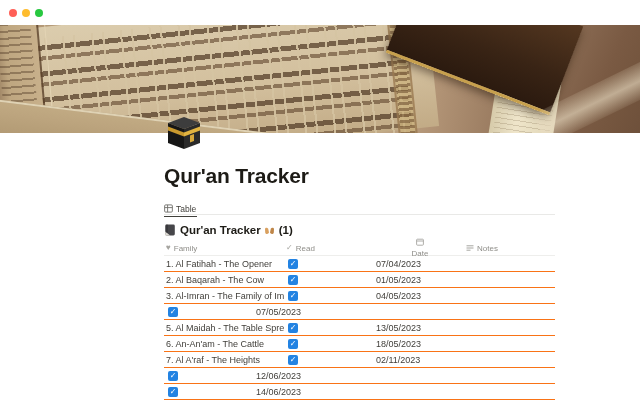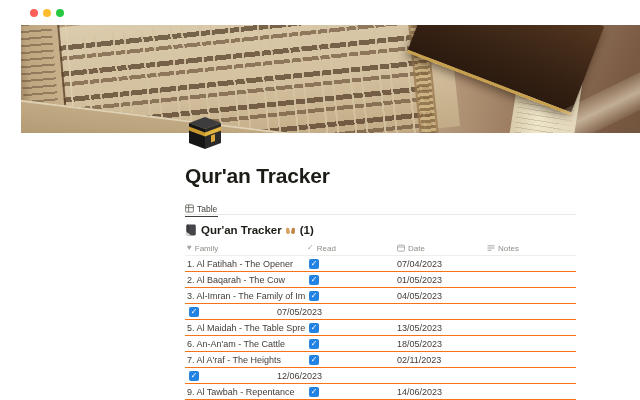--- a/index.html
+++ b/index.html
@@ -1,17 +1,17 @@
 <!DOCTYPE html>
 <html style="--accent: #2383e2;"><head>
 <meta charset="utf-8">
 <style>
   html,body{margin:0;padding:0;width:640px;height:400px;overflow:hidden;background:#fff;
     font-family:"Liberation Sans","DejaVu Sans",sans-serif;-webkit-font-smoothing:antialiased;}
-  .stage{position:relative;width:549px;height:400px;background:#fff;margin-left:21px;}
+  .stage{position:relative;width:549px;height:400px;background:#fff;}
 
   
   .titlebar{position:absolute;top:0;left:0;width:640px;height:25px;background:#fff;
     display:flex;align-items:center;padding-left:9px;gap:5px;box-sizing:border-box;z-index:20;}
   .dot{width:8px;height:8px;border-radius:50%;}
 
   
   .cover{position:absolute;top:25px;left:0;width:640px;height:108px;overflow:hidden;background:#c2a982;}
   .ph{position:absolute;inset:-5px;filter:blur(0.7px) saturate(0.95);}
   .ph-base{position:absolute;inset:0;background:linear-gradient(100deg,#ab8d6b 0%,#d0b991 28%,#d6c29c 50%,#b29373 68%,#8b6b50 84%,#7c5d45 100%);}
@@ -55,21 +55,21 @@
   .tab{display:inline-flex;align-items:center;gap:3px;height:15px;padding:0 1px 0 0;
     border-bottom:1.5px solid #41403b;font-size:8.5px;color:#43413c;font-weight:500;text-align:right;}
 
   .db-header{margin-top:9px;display:flex;align-items:center;gap:4px;font-size:11.5px;font-weight:700;color:#1d1b16;}
   .db-count{font-weight:700;}
 
   .table{margin-top:5px;}
   .thead,.trow,.tfoot{display:flex;}
   .col-surah{width:120px;box-sizing:border-box;}
   .col-read{width:90px;box-sizing:border-box;}
-  .col-date{width:90px;box-sizing:border-box;}
+  .col-date{width:90px;box-sizing:border-box;flex-direction:column;}
   .col-notes{width:91px;box-sizing:border-box;}
   .thead{height:14px;align-items:center;border-bottom:1px solid #eeeeec;color:#8f8e89;font-size:8px;}
   .hcell{display:flex;align-items:center;gap:3px;padding-left:2px;}
   .hcell .hglyph{color:#a6a5a0;font-size:8px;line-height:1;}
   .trow{height:15px;align-items:center;border-bottom:1px solid #f97316;font-size:9px;color:#403e39;}
   .cell{padding-left:2px;white-space:nowrap;overflow:hidden;}
   .checkbox{display:inline-flex;align-items:center;justify-content:center;width:10px;height:10px;
     margin-left:2px;border-radius:2px;background:var(--accent,#2383e2);color:#fff;font-size:8px;line-height:1;font-weight:700;}
 </style>
 </head>
@@ -247,21 +247,20 @@
     <div class="cell col-read">
       <span class="checkbox">
                 <span>✓</span>
               </span>
     </div>
     <div class="cell col-date">12/06/2023</div>
     <div class="cell col-notes"></div>
   </div>
 
   <div class="trow">
-    <div class="cell col-surah">9. Al Tawbah - Repentance</div>
     <div class="cell col-read">
       <span class="checkbox">
                 <span>✓</span>
               </span>
     </div>
     <div class="cell col-date">14/06/2023</div>
     <div class="cell col-notes"></div>
   </div>
 </div>
 

